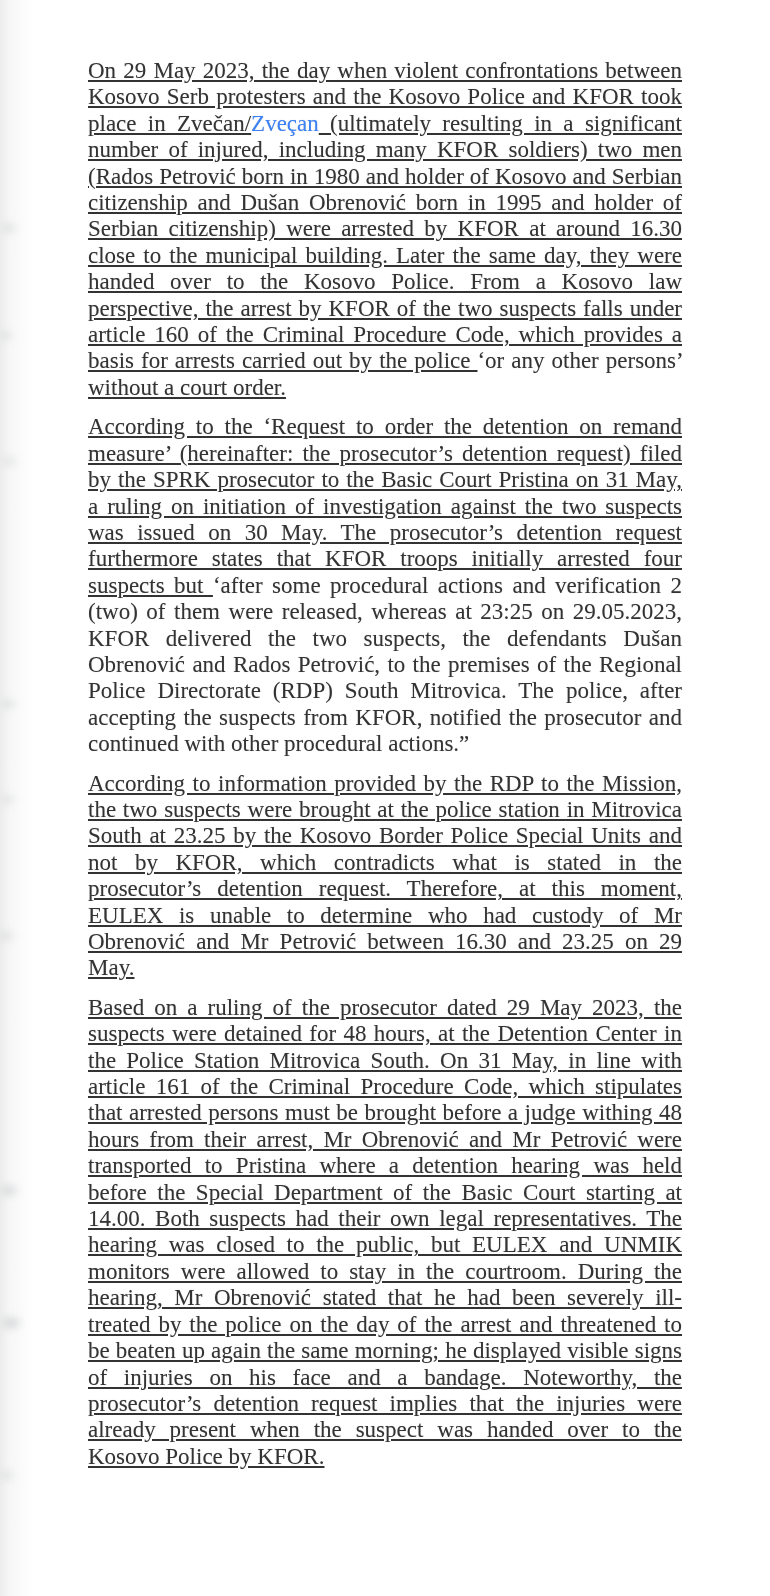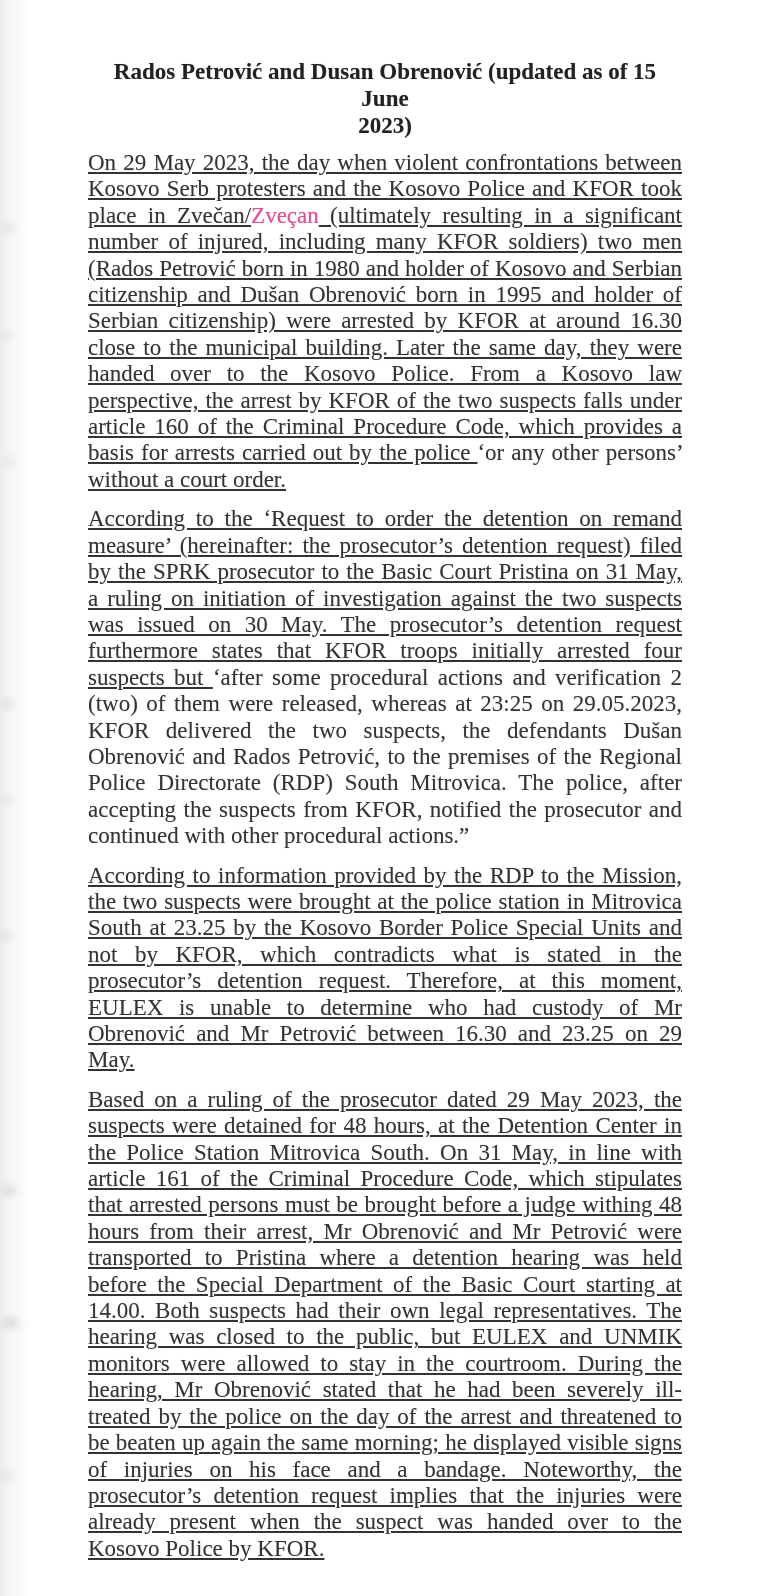--- a/index.html
+++ b/index.html
@@ -43,21 +43,21 @@
   .body-copy p {
     font-size: 23px;
     line-height: 26.4px;
     text-align: justify;
     color: #333333;
     margin: 0 0 13px 0;
     text-shadow: 0 0 1px rgba(80,80,80,0.3);
   }
   .seg-normal { font-style: normal; text-decoration: underline; }
   .seg-italic { }
-  .seg-faded  { color: #ec4899; }
+  .seg-faded  { color: #3b82f6; }
   
   .smudge {
     position: absolute;
     background: #b7bbbe;
     border-radius: 50%;
     filter: blur(4px);
     opacity: 0.4;
   }
   #s1 { left: 2px;  top: 224px;  width: 14px; height: 8px; }
   #s2 { left: 0px;  top: 332px;  width: 12px; height: 7px; }
@@ -77,24 +77,20 @@
 <div class="smudge" id="s3"></div>
 <div class="smudge" id="s4"></div>
 <div class="smudge" id="s5"></div>
 <div class="smudge" id="s6"></div>
 <div class="smudge" id="s7"></div>
 <div class="smudge" id="s8"></div>
 <div class="smudge" id="s9"></div>
 
 <div class="page">
 
-  <h2 class="doc-subtitle">
-    <div>Rados Petrović and Dusan Obrenović (updated as of 15 June</div>
-    <div>2023)</div>
-  </h2>
 
   <div class="body-copy">
     <p><span class="seg-normal">On 29 May 2023, the day when violent confrontations between Kosovo Serb protesters and the Kosovo Police and KFOR took place in Zvečan/</span><span class="seg-faded">Zveçan</span><span class="seg-normal"> (ultimately resulting in a significant number of injured, including many KFOR soldiers) two men (Rados Petrović born in 1980 and holder of Kosovo and Serbian citizenship and Dušan Obrenović born in 1995 and holder of Serbian citizenship) were arrested by KFOR at around 16.30 close to the municipal building. Later the same day, they were handed over to the Kosovo Police. From a Kosovo law perspective, the arrest by KFOR of the two suspects falls under article 160 of the Criminal Procedure Code, which provides a basis for arrests carried out by the police </span><span class="seg-italic">‘or any other persons’</span><span class="seg-normal"> without a court order.</span></p>
     <p><span class="seg-normal">According to the ‘Request to order the detention on remand measure’ (hereinafter: the prosecutor’s detention request) filed by the SPRK prosecutor to the Basic Court Pristina on 31 May, a ruling on initiation of investigation against the two suspects was issued on 30 May. The prosecutor’s detention request furthermore states that KFOR troops initially arrested four suspects but </span><span class="seg-italic">‘after some procedural actions and verification 2 (two) of them were released, whereas at 23:25 on 29.05.2023, KFOR delivered the two suspects, the defendants Dušan Obrenović and Rados Petrović, to the premises of the Regional Police Directorate (RDP) South Mitrovica. The police, after accepting the suspects from KFOR, notified the prosecutor and continued with other procedural actions.”</span></p>
     <p><span class="seg-normal">According to information provided by the RDP to the Mission, the two suspects were brought at the police station in Mitrovica South at 23.25 by the Kosovo Border Police Special Units and not by KFOR, which contradicts what is stated in the prosecutor’s detention request. Therefore, at this moment, EULEX is unable to determine who had custody of Mr Obrenović and Mr Petrović between 16.30 and 23.25 on 29 May.</span></p>
     <p><span class="seg-normal">Based on a ruling of the prosecutor dated 29 May 2023, the suspects were detained for 48 hours, at the Detention Center in the Police Station Mitrovica South. On 31 May, in line with article 161 of the Criminal Procedure Code, which stipulates that arrested persons must be brought before a judge withing 48 hours from their arrest, Mr Obrenović and Mr Petrović were transported to Pristina where a detention hearing was held before the Special Department of the Basic Court starting at 14.00. Both suspects had their own legal representatives. The hearing was closed to the public, but EULEX and UNMIK monitors were allowed to stay in the courtroom. During the hearing, Mr Obrenović stated that he had been severely ill-treated by the police on the day of the arrest and threatened to be beaten up again the same morning; he displayed visible signs of injuries on his face and a bandage. Noteworthy, the prosecutor’s detention request implies that the injuries were already present when the suspect was handed over to the Kosovo Police by KFOR.</span></p>
   </div>
 </div>
 
 </body></html>

